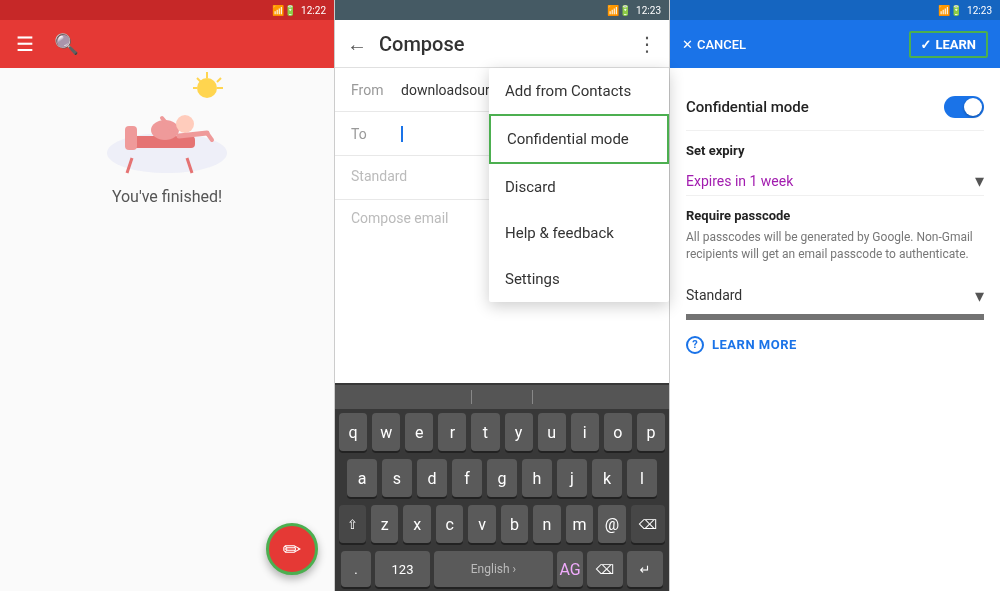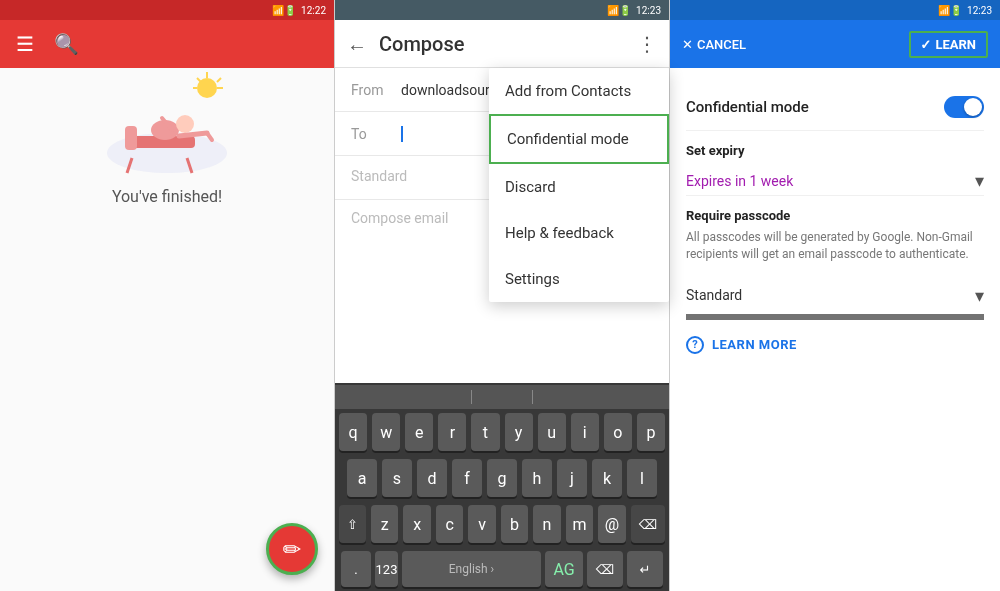--- a/index.html
+++ b/index.html
@@ -561,25 +561,25 @@
       <div class="key">c</div>
       <div class="key">v</div>
       <div class="key">b</div>
       <div class="key">n</div>
       <div class="key">m</div>
       <div class="key">@</div>
       <div class="key-special">⌫</div>
     </div>
     <div class="bottom-bar">
       <div class="bottom-key" style="width:30px;">.</div>
-      <div class="bottom-key" style="width:23px;">123</div>
+      <div class="bottom-key" style="width:55px;">123</div>
       <div class="bottom-key spacebar">
         <span>English ›</span>
       </div>
-      <div class="bottom-key" style="width:38px;font-size:16px;color:#86efac;">AG</div>
+      <div class="bottom-key" style="width:26px;font-size:16px;color:#f0abfc;">AG</div>
       <div class="bottom-key" style="width:36px;">⌫</div>
       <div class="bottom-key" style="width:36px;">↵</div>
     </div>
   </div>
 </div>
 
 <div class="panel-confidential">
 
   <div class="status-bar-conf">
     <span>📶🔋</span>

